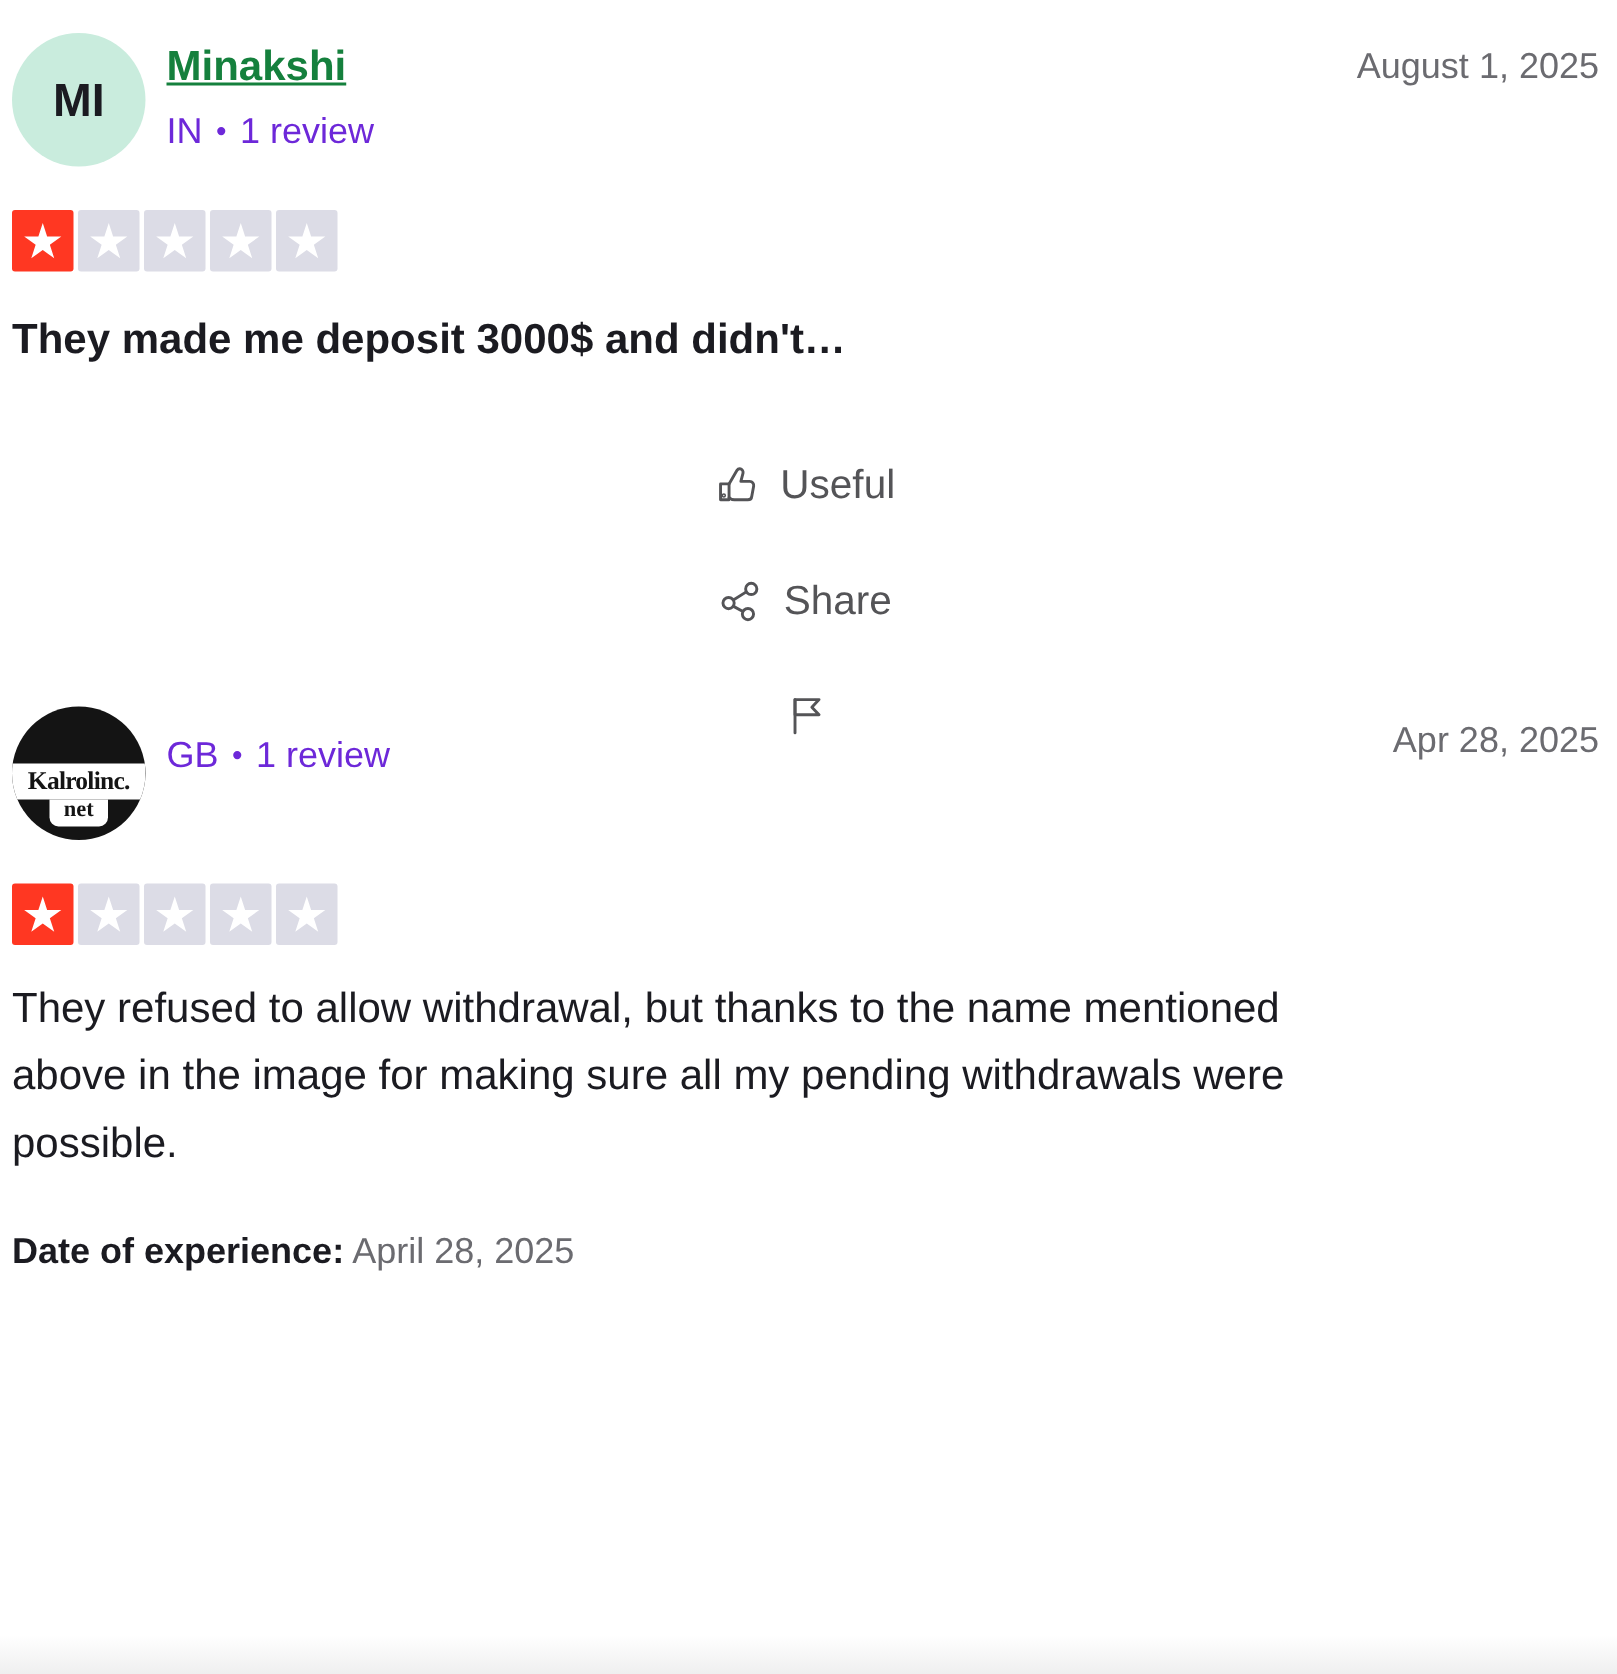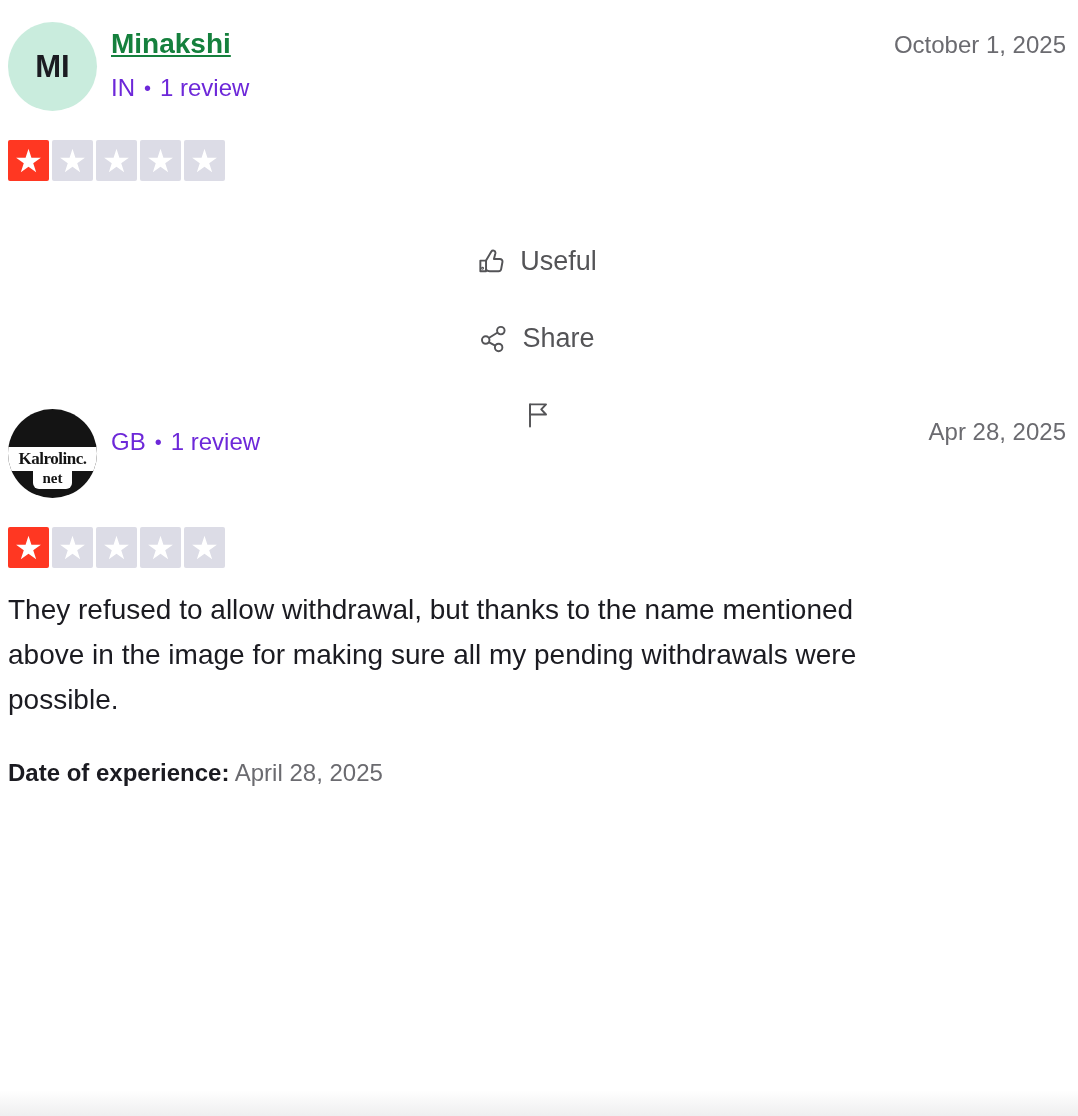--- a/index.html
+++ b/index.html
@@ -86,21 +86,21 @@
         </div>
         <div class="id-block">
           <div class="reviewer-name">Minakshi</div>
           <div class="reviewer-meta">
             <span>IN</span>
             <span class="meta-dot">•</span>
             <span>1 review</span>
           </div>
         </div>
       </div>
-      <div class="posted-date">October 1, 2025</div>
+      <div class="posted-date">August 1, 2025</div>
     </header>
 
     <div class="stars">
         <div class="star-cell star-filled">
           <svg class="star-svg" viewBox="0 0 24 24">
             <path d="M12 2.2l2.42 7.45h7.83l-6.33 4.6 2.42 7.45L12 17.1l-6.34 4.6 2.42-7.45-6.33-4.6h7.83z"></path>
           </svg>
         </div>
         <div class="star-cell star-empty">
           <svg class="star-svg" viewBox="0 0 24 24">
@@ -117,20 +117,21 @@
             <path d="M12 2.2l2.42 7.45h7.83l-6.33 4.6 2.42 7.45L12 17.1l-6.34 4.6 2.42-7.45-6.33-4.6h7.83z"></path>
           </svg>
         </div>
         <div class="star-cell star-empty">
           <svg class="star-svg" viewBox="0 0 24 24">
             <path d="M12 2.2l2.42 7.45h7.83l-6.33 4.6 2.42 7.45L12 17.1l-6.34 4.6 2.42-7.45-6.33-4.6h7.83z"></path>
           </svg>
         </div>
       </div>
 
+    <h2 class="review-title">They made me deposit 3000$ and didn't…</h2>
 
 
     <div class="actions">
       <button class="action-btn">
         <svg class="action-icon" viewBox="0 0 24 24">
           <rect x="2.6" y="11.3" width="4.4" height="8.2"></rect>
           <circle cx="4.3" cy="17.3" r="0.4"></circle>
           <path d="M7 18.3c.8.8 1.6 1.2 2.8 1.2h6.9c1 0 1.9-.7 2-1.7l1-5.4c.2-1.2-.7-2.4-2-2.4h-4.6l1.1-4.2c.2-.9-.3-1.9-1.2-2.2-.7-.2-1.5.1-1.9.7L7 11.3"></path>
         </svg>
         <span>Useful</span>

